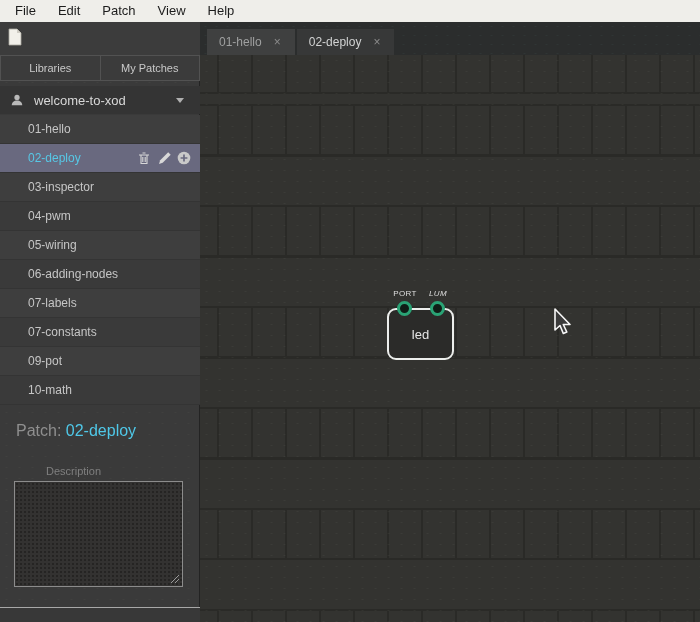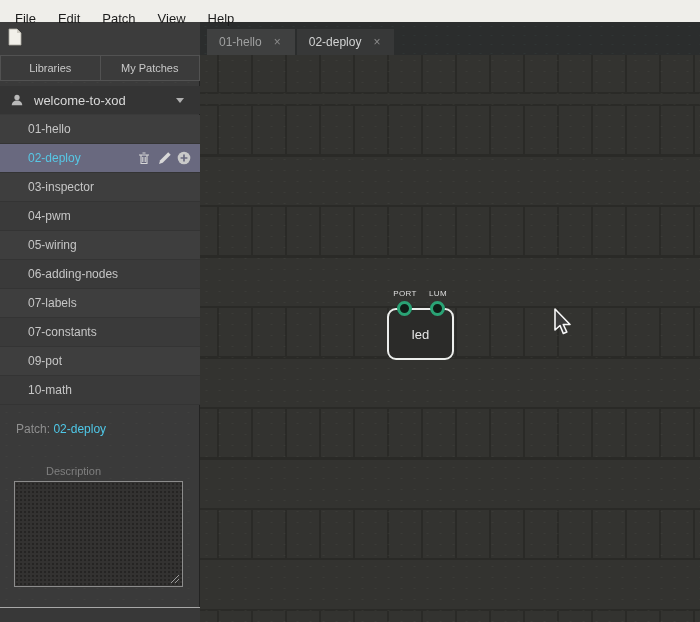--- a/index.html
+++ b/index.html
@@ -2,21 +2,21 @@
 <html><head>
 <meta charset="utf-8">
 <style>
   * { margin:0; padding:0; box-sizing:border-box; }
   html,body { width:700px; height:622px; overflow:hidden; }
   body { font-family:"Liberation Sans", sans-serif; background:#333330; position:relative; }
 
   
   .menubar { position:absolute; left:0; top:0; width:700px; height:22px;
     background:#efeeea; display:flex; align-items:center; padding-left:5px; gap:2px; z-index:30; }
-  .menubar .mitem { font-size:13px; color:#1c1c1c; padding:8px 10px; height:22px;
+  .menubar .mitem { font-size:13px; color:#1c1c1c; padding:0 10px; height:22px;
     line-height:22px; cursor:default; }
 
   
   .sidebar { position:absolute; left:0; top:22px; width:200px; height:600px;
     background:#3a3a3a; border-right:1px solid #232323; z-index:20;
     background-image: radial-gradient(rgba(220,220,200,0.035) 0.8px, transparent 1.2px);
     background-size: 13px 11px; }
   .side-toolbar { position:absolute; left:0; top:0; width:200px; height:34px; background:#3c3c3c; }
   .newfile { position:absolute; left:8px; top:6px; width:14px; height:18px; cursor:pointer; }
 
@@ -33,21 +33,21 @@
     border-top:5px solid #b0b0b0; margin-right:6px; }
 
   .patch-list { position:absolute; left:0; top:93px; width:200px; }
   .prow { height:29px; background:#3e3e3e; border-bottom:1px solid #343434;
     display:flex; align-items:center; padding-left:28px; font-size:12px; color:#c6c6c6; cursor:pointer; }
   .prow.alt { background:#3a3a3a; }
   .prow.selected { background:#69697f; color:#57c8e6; }
   .row-actions { margin-left:auto; margin-right:8px; display:flex; align-items:center; gap:4px; }
   .row-actions .abtn { width:16px; height:16px; display:flex; align-items:center; justify-content:center; cursor:pointer; }
 
-  .patch-info { position:absolute; left:16px; top:400px; font-size:12px; color:#8f8f8f; }
+  .patch-info { position:absolute; left:16px; top:400px; font-size:16px; color:#8f8f8f; }
   .patch-info .pval { color:#4fc8e8; cursor:pointer; }
 
   .desc-label { position:absolute; left:14px; top:443px; font-size:11px; color:#7f7f7f;margin-left:32px; }
   .desc-box { position:absolute; left:14px; top:459px; width:169px; height:106px;
     background:#333231; border:1px solid #8c8c8c; resize:none; outline:none;
     color:#cfcfcf; font-family:"Liberation Sans", sans-serif; font-size:11px; padding:4px;
     background-image: radial-gradient(rgba(0,0,0,0.28) 0.8px, transparent 1.1px);
     background-size:4px 4px; }
   .resize-grip { position:absolute; left:169px; top:551px; width:12px; height:12px; pointer-events:none; }
 
@@ -81,21 +81,21 @@
     background:#2b2b29; border:2px solid #eceeec; border-radius:9px;
     display:flex; align-items:center; justify-content:center; cursor:grab; }
   .node .nlabel { font-size:13px; color:#e6e6e6; }
   .pin { position:absolute; width:15px; height:15px; border-radius:50%;
     background:#101d17; border:3px solid #2aa375; top:-9px; cursor:crosshair; }
   .pin.p0 { left:8px; }
   .pin.p1 { left:41px; }
   .pinlabel { position:absolute; top:-21px; font-size:8px; letter-spacing:0.4px;
     color:#dedede; width:34px; text-align:center; }
   .pinlabel.l0 { left:-1px; }
-  .pinlabel.l1 { left:32px; }
+  .pinlabel.l1 { left:32px;font-style:italic; }
 
   .cursor { position:absolute; left:353px; top:253px; z-index:50; pointer-events:none; }
 </style>
 </head>
 <body>
 
 <div class="menubar">
   <div class="mitem">File</div>
   <div class="mitem">Edit</div>
   <div class="mitem">Patch</div>

